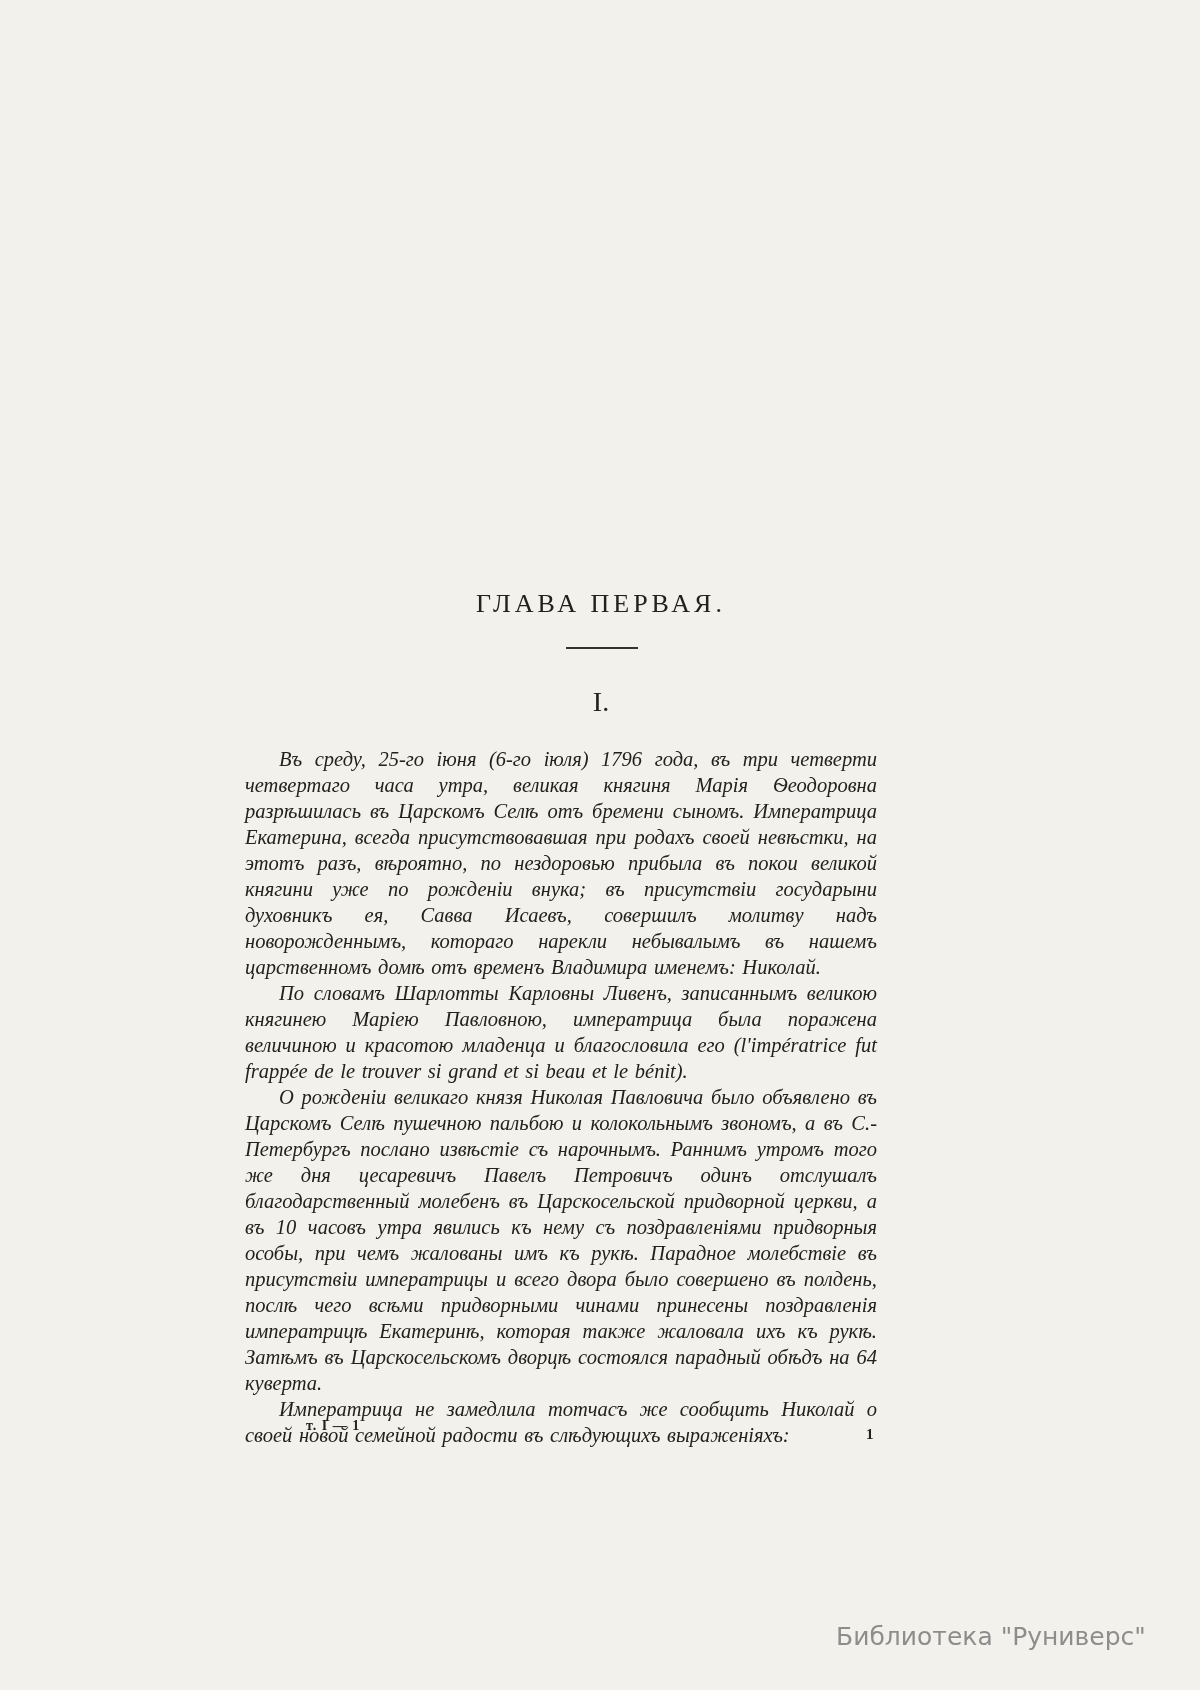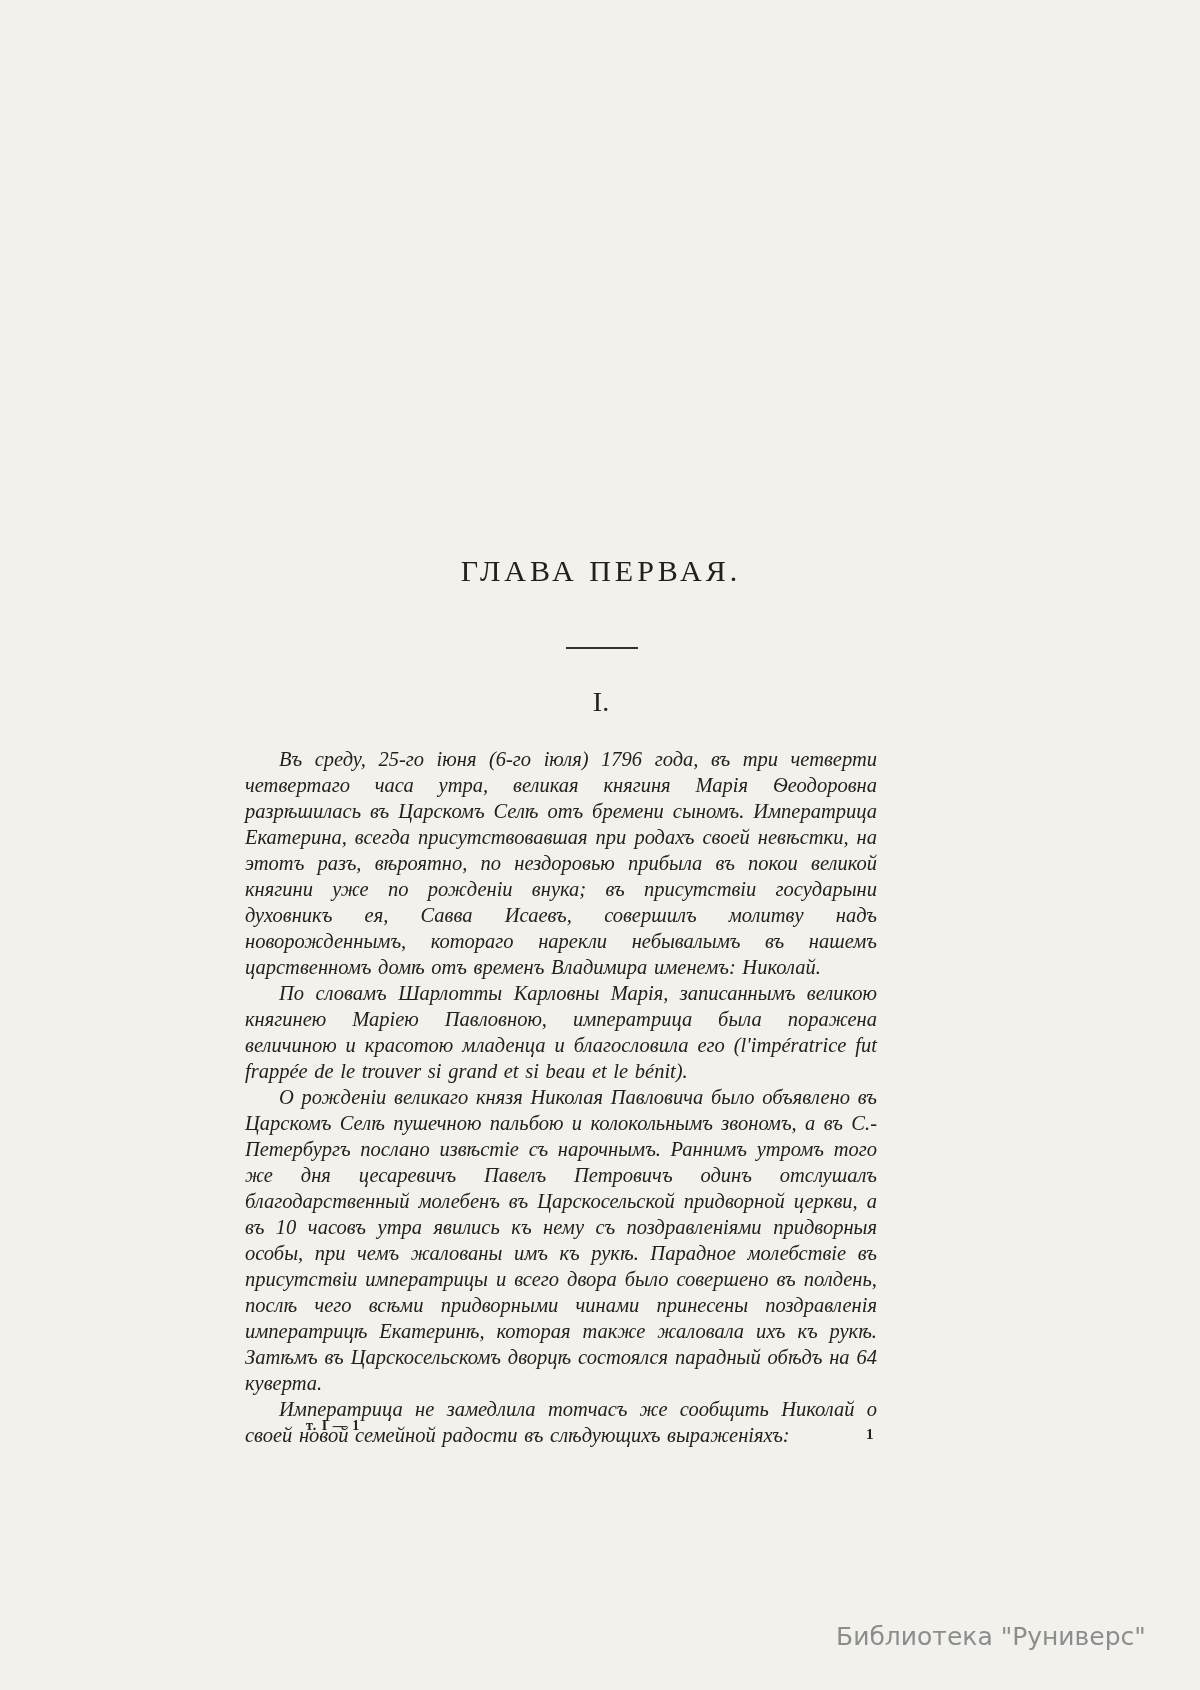--- a/index.html
+++ b/index.html
@@ -14,25 +14,25 @@
     width: 1200px;
     height: 1690px;
     background: var(--paper);
     font-family: "Liberation Serif", serif;
     color: var(--ink);
     overflow: hidden;
     margin: 0 auto;
   }
   .chapter-title {
     position: absolute;
-    top: 554px;
+    top: 589px;
     left: 286px;
     width: 630px;
     text-align: center;
-    font-size: 30px;
+    font-size: 26px;
     letter-spacing: 4px;
     white-space: nowrap;
     color: var(--ink);
   }
   .section-divider {
     position: absolute;
     top: 647px;
     left: 566px;
     width: 72px;
     border-top: 2px solid #35302b;
@@ -94,21 +94,21 @@
 <div class="page">
 
   <div class="chapter-title">ГЛАВА ПЕРВАЯ.</div>
 
   <div class="section-divider"></div>
 
   <div class="section-number">I.</div>
 
   <div class="body-text">
     <p>Въ среду, 25-го іюня (6-го іюля) 1796 года, въ три четверти четвертаго часа утра, великая княгиня Марія Ѳеодоровна разрѣшилась въ Царскомъ Селѣ отъ бремени сыномъ. Императрица Екатерина, всегда присутствовавшая при родахъ своей невѣстки, на этотъ разъ, вѣроятно, по нездоровью прибыла въ покои великой княгини уже по рожденіи внука; въ присутствіи государыни духовникъ ея, Савва Исаевъ, совершилъ молитву надъ новорожденнымъ, котораго нарекли небывалымъ въ нашемъ царственномъ домѣ отъ временъ Владимира именемъ: Николай.</p>
-    <p>По словамъ Шарлотты Карловны Марія, записаннымъ великою княгинею Маріею Павловною, императрица была поражена величиною и красотою младенца и благословила его (l'impératrice fut frappée de le trouver si grand et si beau et le bénit).</p>
+    <p>По словамъ Шарлотты Карловны Ливенъ, записаннымъ великою княгинею Маріею Павловною, императрица была поражена величиною и красотою младенца и благословила его (l'impératrice fut frappée de le trouver si grand et si beau et le bénit).</p>
     <p>О рожденіи великаго князя Николая Павловича было объявлено въ Царскомъ Селѣ пушечною пальбою и колокольнымъ звономъ, а въ С.-Петербургъ послано извѣстіе съ нарочнымъ. Раннимъ утромъ того же дня цесаревичъ Павелъ Петровичъ одинъ отслушалъ благодарственный молебенъ въ Царскосельской придворной церкви, а въ 10 часовъ утра явились къ нему съ поздравленіями придворныя особы, при чемъ жалованы имъ къ рукѣ. Парадное молебствіе въ присутствіи императрицы и всего двора было совершено въ полдень, послѣ чего всѣми придворными чинами принесены поздравленія императрицѣ Екатеринѣ, которая также жаловала ихъ къ рукѣ. Затѣмъ въ Царскосельскомъ дворцѣ состоялся парадный обѣдъ на 64 куверта.</p>
     <p>Императрица не замедлила тотчасъ же сообщить Николай о своей новой семейной радости въ слѣдующихъ выраженіяхъ:</p>
   </div>
 
   <div class="volume-signature">т. I — 1</div>
 
   <div class="page-number">1</div>
 
   <div class="watermark">Библиотека "Руниверс"</div>
 

